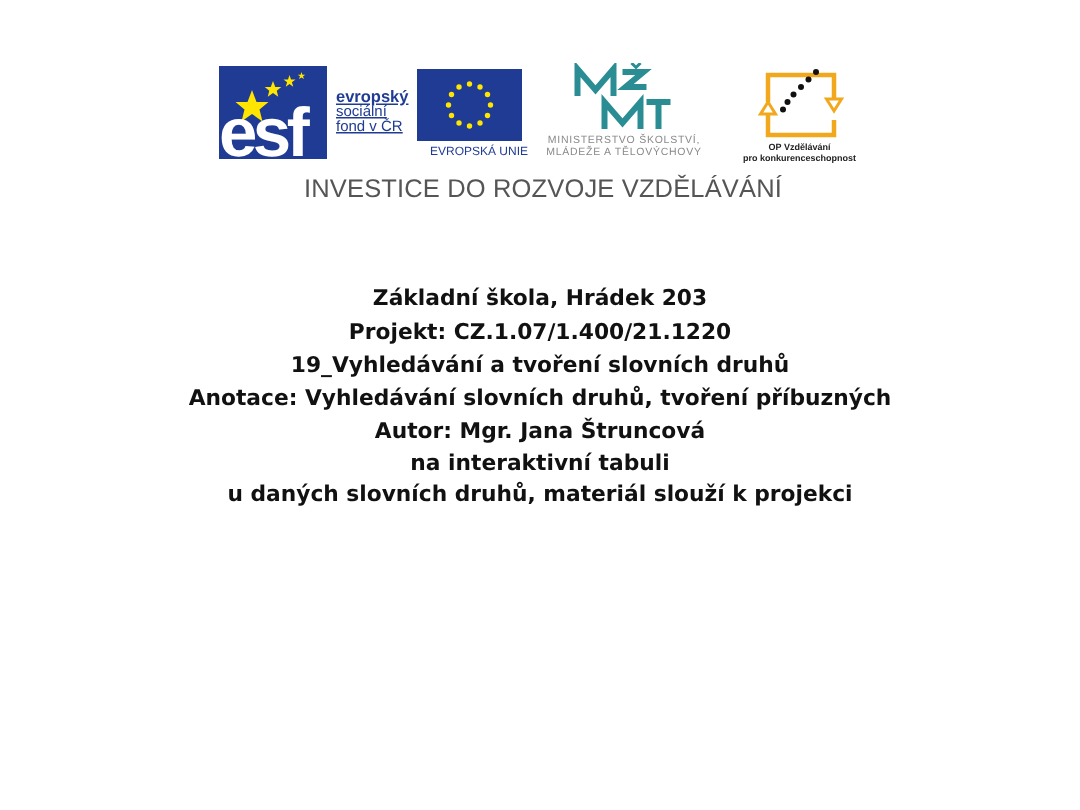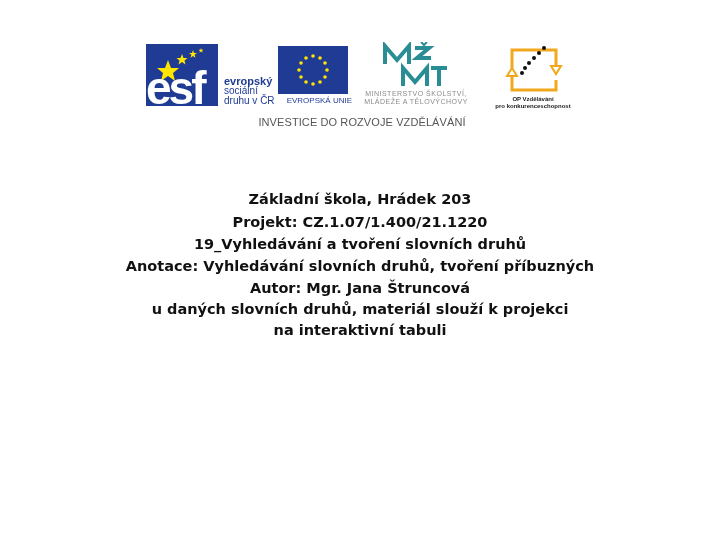--- a/index.html
+++ b/index.html
@@ -45,25 +45,26 @@
       font-family: "Liberation Sans", sans-serif;
       font-weight: bold;
       font-size: 46px;
       line-height: 40px;
       color: #1f3b94;
       letter-spacing: -3px;
     }
     .esf-letters .white { color: #ffffff; }
     .esf-text {
       position: absolute;
-      left: 78px; top: 32px;
+      left: 78px; top: 16px;
       font-size: 10px;
       line-height: 10px;
       color: #1f3b94;
       white-space: nowrap;
+      text-decoration: underline;
     }
     .esf-text .bold { font-weight: bold; font-size: 11px; }
     .eu-logo {
       position: absolute;
       left: 136px; top: 6px;
       width: 74px; height: 60px;
     }
     .eu-flag {
       position: absolute;
       left: 2px; top: 0;
@@ -108,21 +109,21 @@
       line-height: 7px;
       color: #222;
       text-align: center;
       font-weight: bold;
       white-space: nowrap;
     }
     .banner-tagline {
       position: absolute;
       left: 0; top: 76px;
       width: 340px;
-      font-size: 11px;
+      font-size: 17px;
       color: #555555;
       text-align: center;
       letter-spacing: 0.1px;
       white-space: nowrap;
     }
     
     .text-body {
       position: absolute;
       left: 0;
       top: 188px;
@@ -157,21 +158,21 @@
           <polygon points="47,6 48,9 51,9 48.6,10.8 49.5,13.8 47,12 44.5,13.8 45.4,10.8 43,9 46,9" fill="#ffe500"></polygon>
           <polygon points="55,4 55.6,5.8 57.5,5.8 56,6.9 56.6,8.7 55,7.6 53.4,8.7 54,6.9 52.5,5.8 54.4,5.8" fill="#ffe500"></polygon>
         </svg>
       </div>
       <div class="esf-letters">
         <span class="white">esf</span>
       </div>
       <div class="esf-text">
         <div class="bold">evropský</div>
         <div>sociální</div>
-        <div>druhu v ČR</div>
+        <div>fond v ČR</div>
       </div>
     </div>
 
     <div class="eu-logo">
       <div class="eu-flag">
         <svg width="70" height="48" viewBox="0 0 70 48">
           <g fill="#ffe500">
             <circle cx="35" cy="10" r="1.8"></circle>
             <circle cx="42" cy="12" r="1.8"></circle>
             <circle cx="47" cy="17" r="1.8"></circle>
@@ -232,17 +233,17 @@
 
     <div class="banner-tagline" style="left:52px">INVESTICE DO ROZVOJE VZDĚLÁVÁNÍ</div>
   </div>
 
   <div class="text-body">
     <span class="line">Základní škola, Hrádek 203</span>
     <span class="line">Projekt: CZ.1.07/1.400/21.1220</span>
     <span class="line">19_Vyhledávání a tvoření slovních druhů</span>
     <span class="line anno">Anotace: Vyhledávání slovních druhů, tvoření příbuzných</span>
     <span class="line">Autor: Mgr. Jana Štruncová</span>
+    <span class="line anno">na interaktivní tabuli</span>
     <span class="line anno">u daných slovních druhů, materiál slouží k projekci</span>
-    <span class="line anno">na interaktivní tabuli</span>
   </div>
 
 </div>
 
 </body></html>

